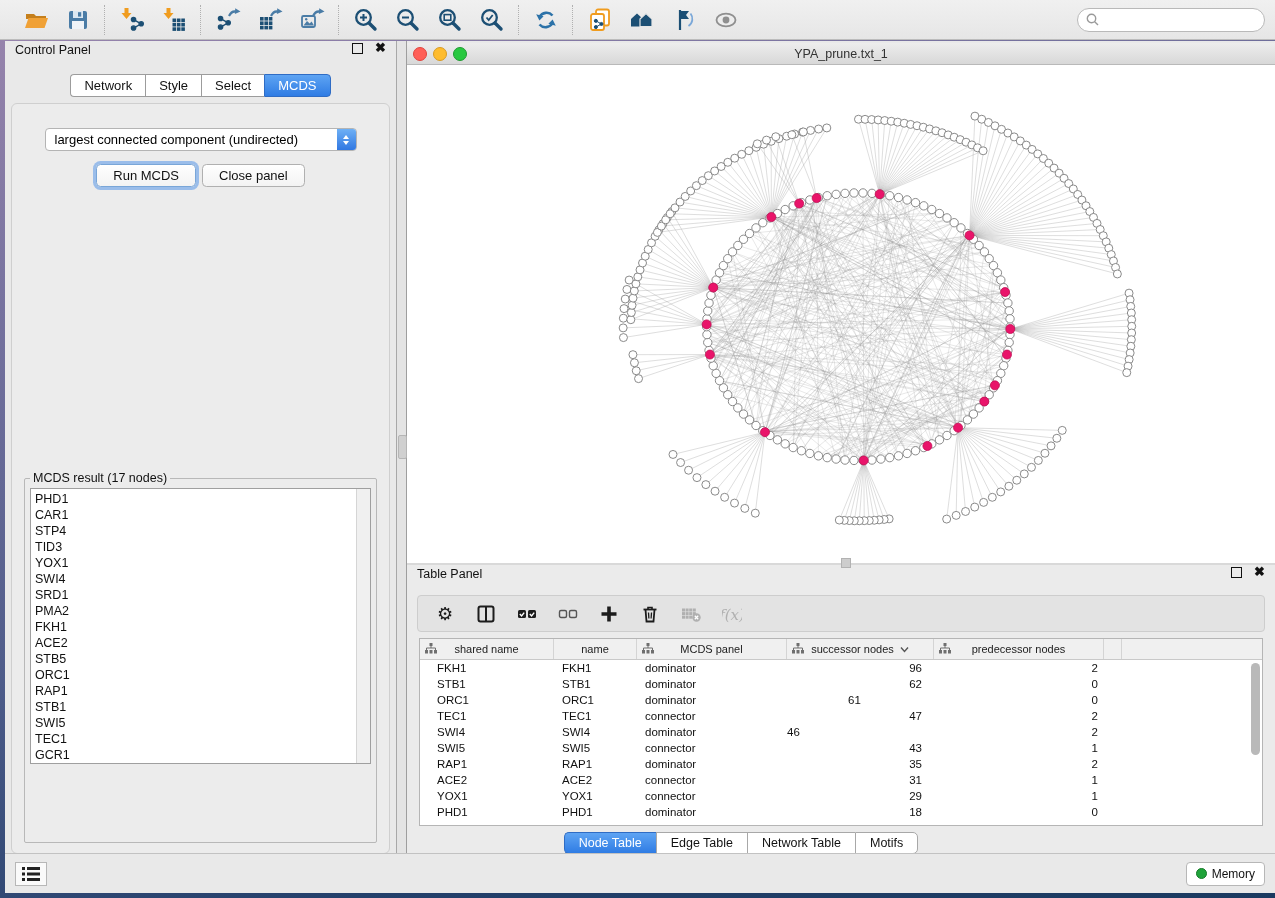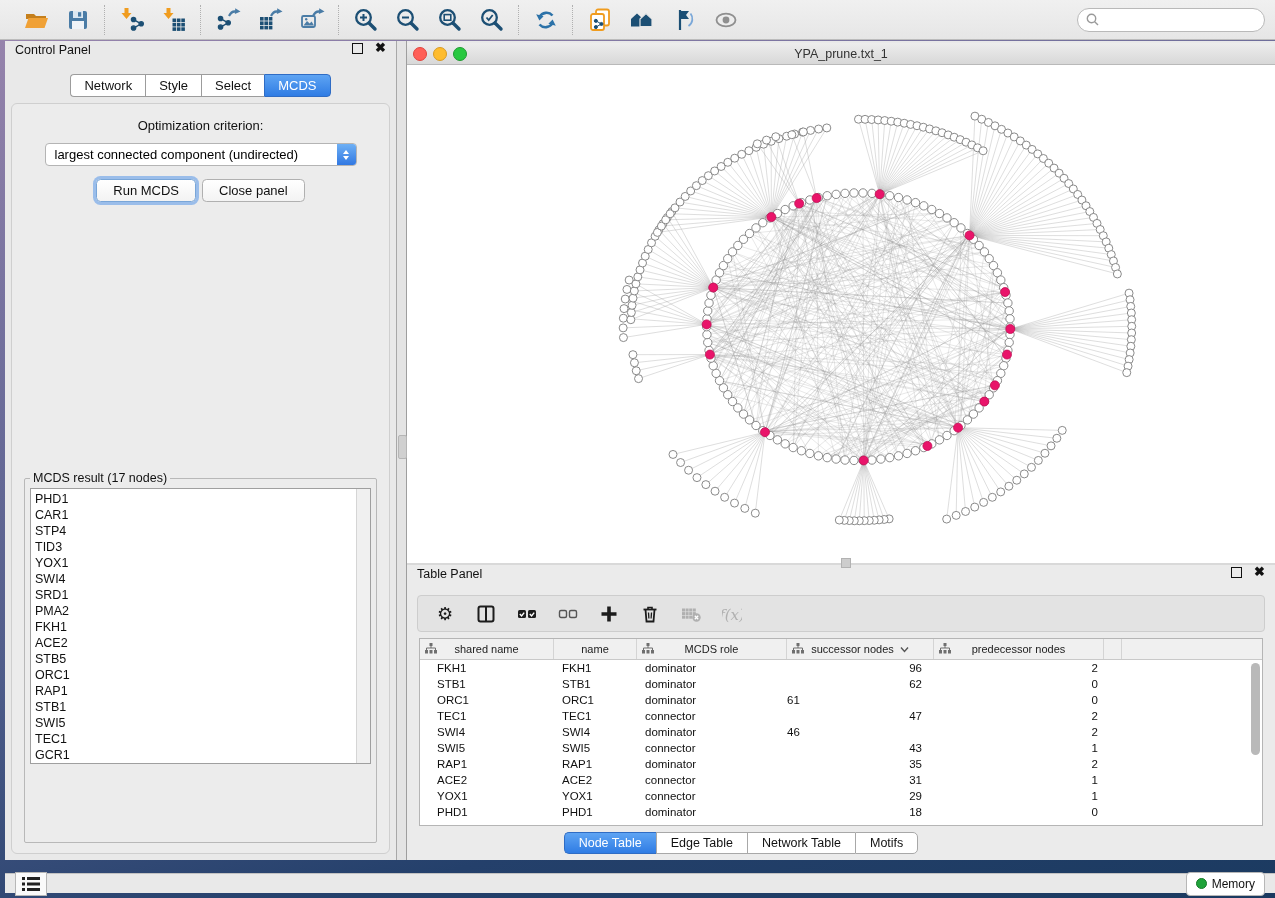--- a/index.html
+++ b/index.html
@@ -128,21 +128,21 @@
   #tp-scroll .thumb{position:absolute;top:3px;left:1.5px;width:9px;height:92px;background:#b9b9b9;border-radius:5px;}
   #tp-tabs{height:26px;flex:0 0 26px;display:flex;justify-content:center;align-items:center;position:relative;left:-100px;margin:4px 0 4px 0;}
   .tp-tab{
     font-size:12.5px;padding:3px 14px;background:#fff;border:1px solid #a8a8a8;border-right:none;color:#111;cursor:default;
   }
   .tp-tab:first-child{border-radius:5px 0 0 5px;}
   .tp-tab:last-child{border-right:1px solid #a8a8a8;border-radius:0 5px 5px 0;}
   .tp-tab.active{background:linear-gradient(#5ea4f3,#2f7ce4);border-color:#2f6cc4;color:#fff;}
   
   #status-bar{
-    position:absolute;left:5px;right:0;bottom:5px;height:20px;background:#e9e9e9;border-top:1px solid #c2c2c2;
+    position:absolute;left:5px;right:0;bottom:5px;height:40px;background:#e9e9e9;border-top:1px solid #c2c2c2;
     display:flex;align-items:center;padding:0 10px;box-sizing:border-box;
   }
   #list-btn{width:30px;height:22px;background:#fafafa;border:1px solid #b7b7b7;display:flex;align-items:center;justify-content:center;}
   #memory-btn{
     margin-left:auto;height:22px;background:#fff;border:1px solid #b7b7b7;border-radius:4px;
     display:flex;align-items:center;gap:5px;padding:0 9px;font-size:12px;color:#111;
   }
   #memory-dot{width:11px;height:11px;border-radius:50%;background:#1fa33a;border:1px solid #157a28;box-sizing:border-box;}
 </style>
 </head>
@@ -328,21 +328,20 @@
         <span class="win-float"></span>
         <span class="win-close">✖</span>
       </div>
       <div class="cp-tabs">
           <div class="cp-tab">Network</div>
           <div class="cp-tab">Style</div>
           <div class="cp-tab">Select</div>
           <div class="cp-tab active">MCDS</div>
         </div>
       <div class="cp-body">
-        <div class="opt-label">Optimization criterion:</div>
         <div class="select-row">
           <div class="mac-select">
             <span class="val">largest connected component (undirected)</span>
             <span class="spin">
                 <i class="up"></i>
                 <i class="dn"></i>
               </span>
           </div>
         </div>
         <div class="btn-row">
@@ -1242,21 +1241,21 @@
               <div class="th" style="width: 150px; flex: 0 0 150px;">
                 <svg class="hier" width="12" height="11" viewBox="0 0 12 11">
                   <g fill="#6f6f6f">
                     <rect x="4.5" y="0" width="3" height="3"></rect>
                     <rect x="0" y="7" width="3" height="3.5"></rect>
                     <rect x="4.5" y="7" width="3" height="3.5"></rect>
                     <rect x="9" y="7" width="3" height="3.5"></rect>
                   </g>
                   <path d="M6 3v2M1.5 7V5h9v2" stroke="#6f6f6f" fill="none" stroke-width="1"></path>
                 </svg>
-                <span>MCDS role</span>
+                <span>MCDS panel</span>
               </div>
               <div class="th" style="width: 147px; flex: 0 0 147px;">
                 <svg class="hier" width="12" height="11" viewBox="0 0 12 11">
                   <g fill="#6f6f6f">
                     <rect x="4.5" y="0" width="3" height="3"></rect>
                     <rect x="0" y="7" width="3" height="3.5"></rect>
                     <rect x="4.5" y="7" width="3" height="3.5"></rect>
                     <rect x="9" y="7" width="3" height="3.5"></rect>
                   </g>
                   <path d="M6 3v2M1.5 7V5h9v2" stroke="#6f6f6f" fill="none" stroke-width="1"></path>
@@ -1292,21 +1291,21 @@
                 <div class="tcell" style="flex: 0 0 134px; width: 134px; padding-left: 17px;">STB1</div>
                 <div class="tcell" style="flex: 0 0 83px; width: 83px; padding-left: 8px;">STB1</div>
                 <div class="tcell" style="flex: 0 0 150px; width: 150px; padding-left: 8px;">dominator</div>
                 <div class="tcell" style="flex: 0 0 147px; width: 147px; text-align: right; padding-right: 12px;">62</div>
                 <div class="tcell" style="flex: 0 0 170px; width: 170px; text-align: right; padding-right: 6px;">0</div>
               </div>
               <div class="trow">
                 <div class="tcell" style="flex: 0 0 134px; width: 134px; padding-left: 17px;">ORC1</div>
                 <div class="tcell" style="flex: 0 0 83px; width: 83px; padding-left: 8px;">ORC1</div>
                 <div class="tcell" style="flex: 0 0 150px; width: 150px; padding-left: 8px;">dominator</div>
-                <div class="tcell" style="flex: 0 0 147px; width: 147px; text-align: left; padding-right: 12px;">61</div>
+                <div class="tcell" style="flex: 0 0 147px; width: 147px; text-align: center; padding-right: 12px;">61</div>
                 <div class="tcell" style="flex: 0 0 170px; width: 170px; text-align: right; padding-right: 6px;">0</div>
               </div>
               <div class="trow">
                 <div class="tcell" style="flex: 0 0 134px; width: 134px; padding-left: 17px;">TEC1</div>
                 <div class="tcell" style="flex: 0 0 83px; width: 83px; padding-left: 8px;">TEC1</div>
                 <div class="tcell" style="flex: 0 0 150px; width: 150px; padding-left: 8px;">connector</div>
                 <div class="tcell" style="flex: 0 0 147px; width: 147px; text-align: right; padding-right: 12px;">47</div>
                 <div class="tcell" style="flex: 0 0 170px; width: 170px; text-align: right; padding-right: 6px;">2</div>
               </div>
               <div class="trow">

